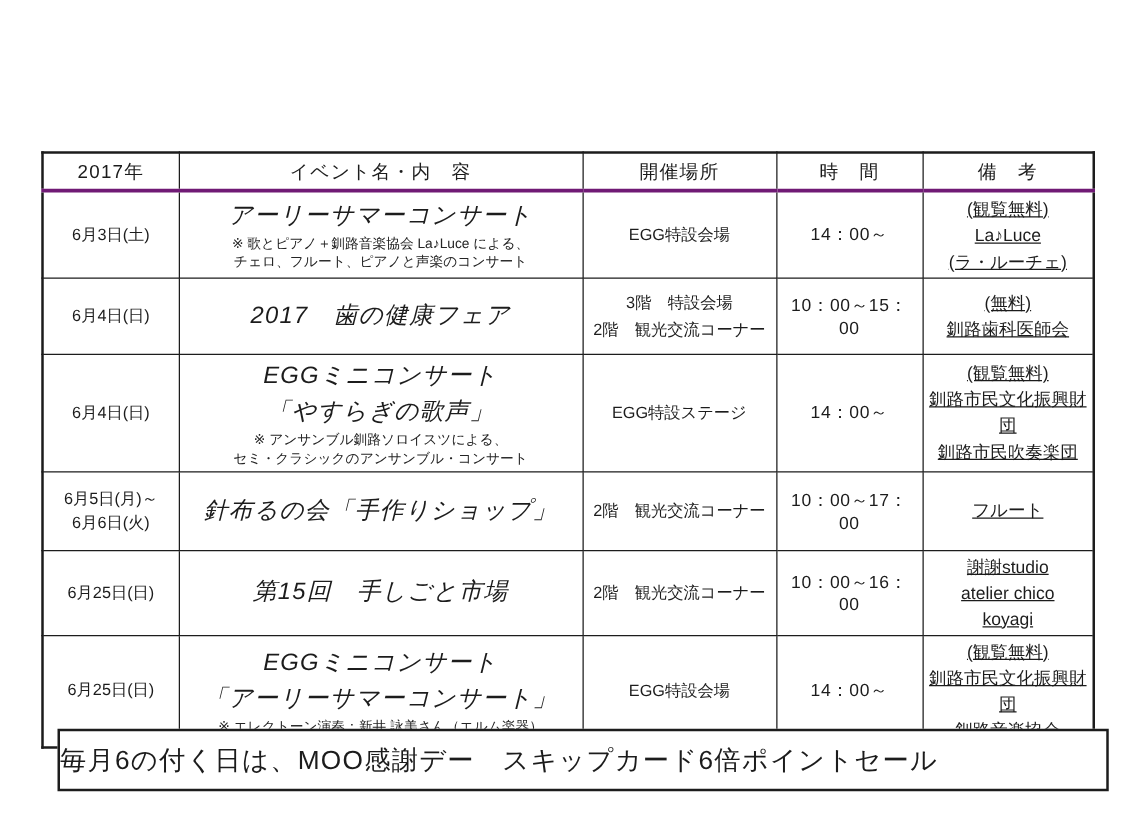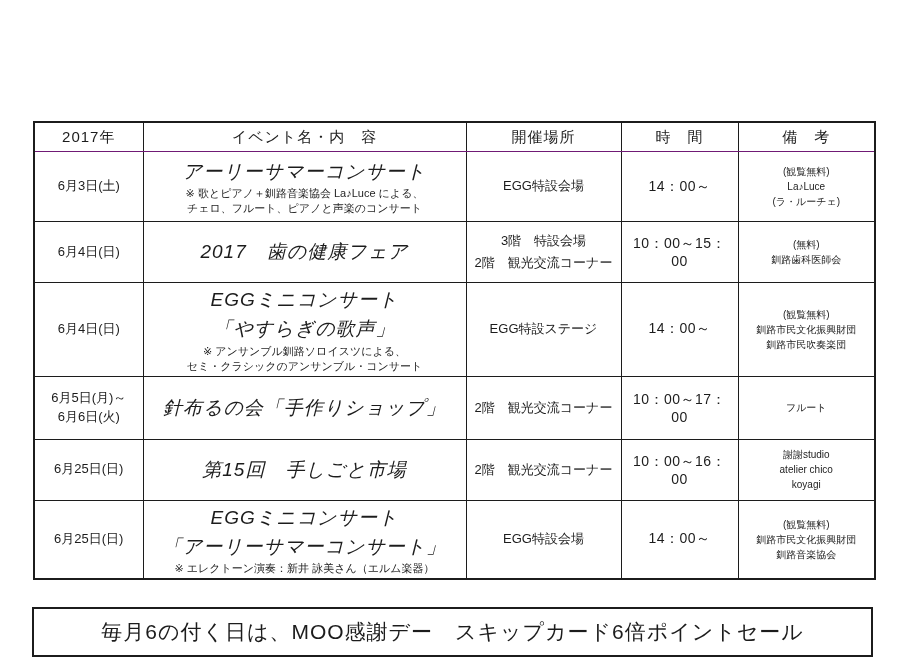--- a/index.html
+++ b/index.html
@@ -62,50 +62,49 @@
     overflow: hidden;
   }
   .events-table {
     border: 2px solid #1c1c1c;
   }
   .events-table thead th {
     height: 24px;
     font-size: 15px;
     font-weight: normal;
     letter-spacing: 1px;
-    border-bottom: 1px solid #701a75;
+    border-bottom: 3px solid #701a75;
   }
   .r1 { height: 70px; }
   .r2 { height: 61px; }
   .r3 { height: 88px; }
   .r4 { height: 63px; }
   .r5 { height: 61px; }
   .r6 { height: 75px; }
 
   .c-date   { font-size: 13px; line-height: 1.45; }
   .c-event  { }
   .ev-title { font-size: 19px; line-height: 1.55; letter-spacing: 1px; white-space: nowrap; font-style: italic; }
   .ev-note  { font-size: 11px; line-height: 1.35; color: #242424; white-space: nowrap; }
   .c-place  { font-size: 13px; line-height: 1.7; }
   .c-time   { font-size: 14px; letter-spacing: 0.5px; }
-  .c-remarks{ font-size: 10px; line-height: 1.5; }
+  .c-remarks{ font-size: 14px; line-height: 1.5; text-decoration: underline; }
 
   
   .footer-box {
     position: absolute;
-    left: 32px;
+    left: 46px;
     top: 583px;
     width: 837px;
     height: 46px;
     border: 2px solid #1c1c1c;
     display: flex;
     align-items: center;
-    justify-content: center;
+    justify-content: flex-start;
     background: #fff;
-    margin-top: 24px;
   }
   .footer-text {
     font-size: 21px;
     letter-spacing: 1px;
     white-space: nowrap;
   }
 </style>
 </head>
 <body>
 

